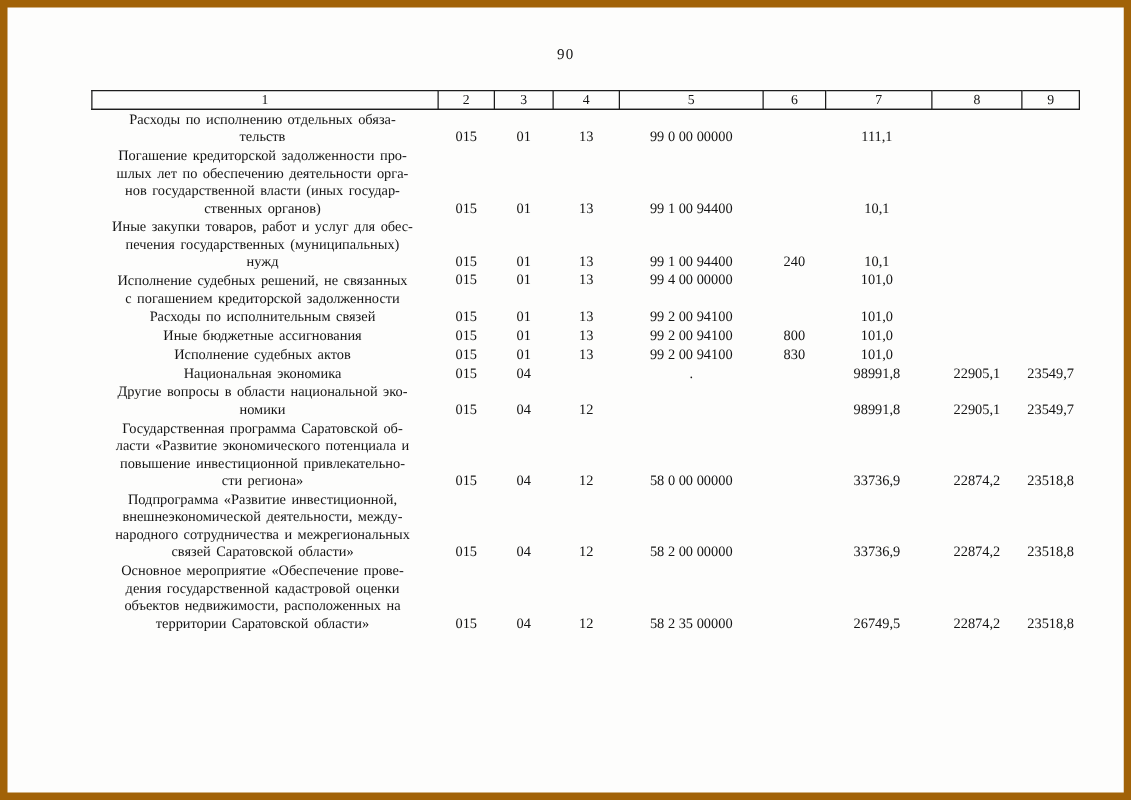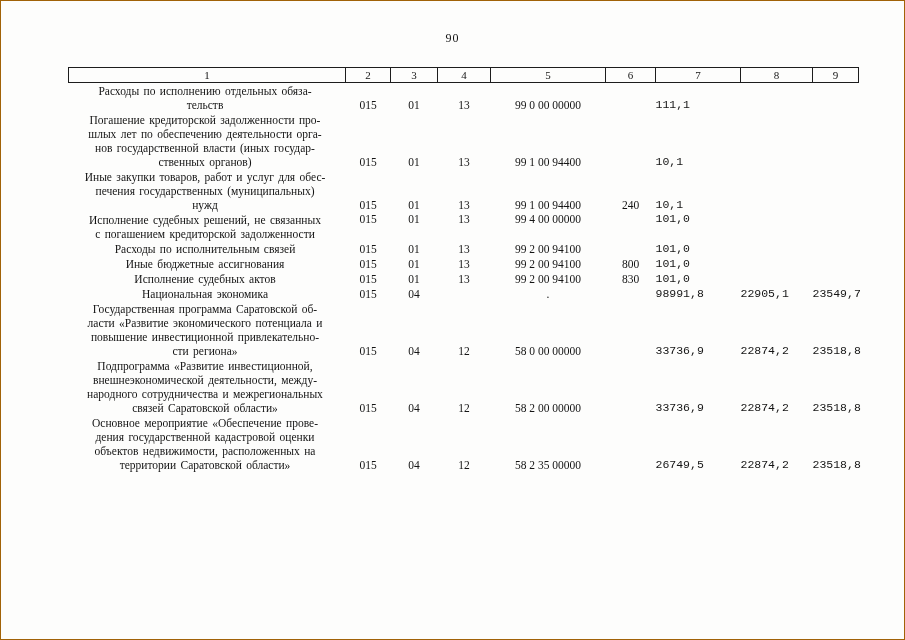--- a/index.html
+++ b/index.html
@@ -5,21 +5,21 @@
   html, body {
     margin: 0;
     padding: 0;
     background: #ffffff;
   }
   .scan-page {
     width: 905px;
     height: 640px;
     box-sizing: border-box;
     background: #fdfdfc;
-    border: 1px solid #a16207;
+    border: 6px solid #a16207;
     font-family: "Liberation Serif", serif;
     color: #141414;
     overflow: hidden;
   }
   .page-number {
     text-align: center;
     padding-top: 30px;
     font-size: 12px;
     letter-spacing: 1px;
   }
@@ -45,21 +45,21 @@
   }
   tbody tr.vbottom td { vertical-align: bottom; }
   tbody tr.vtop td { vertical-align: top; }
   td.name-cell {
     text-align: center;
     padding-right: 4px;
     padding-top: 1px;
     word-spacing: 1.5px;
   }
   td.c2, td.c3, td.c4, td.c5, td.c6 { text-align: center; }
-  td.c7, td.c8, td.c9 { text-align: left; font-family: Liberation Mono, monospace; }
+  td.c7, td.c8, td.c9 { text-align: center; }
   td.c7 { padding-right: 3px; }
   td.c8 { padding-right: 0px; }
 </style>
 </head>
 <body>
 
 <div class="scan-page">
   <div class="page-number">90</div>
   <table class="budget-table">
     <colgroup>
@@ -169,20 +169,31 @@
           <td class="c2">015</td>
           <td class="c3">04</td>
           <td class="c4"></td>
           <td class="c5">.</td>
           <td class="c6"></td>
           <td class="c7">98991,8</td>
           <td class="c8">22905,1</td>
           <td class="c9">23549,7</td>
         </tr>
         <tr class="vbottom">
+          <td class="name-cell">Другие вопросы в области национальной эко-<br>номики</td>
+          <td class="c2">015</td>
+          <td class="c3">04</td>
+          <td class="c4">12</td>
+          <td class="c5"></td>
+          <td class="c6"></td>
+          <td class="c7">98991,8</td>
+          <td class="c8">22905,1</td>
+          <td class="c9">23549,7</td>
+        </tr>
+        <tr class="vbottom">
           <td class="name-cell">Государственная программа Саратовской об-<br>ласти «Развитие экономического потенциала и<br>повышение инвестиционной привлекательно-<br>сти региона»</td>
           <td class="c2">015</td>
           <td class="c3">04</td>
           <td class="c4">12</td>
           <td class="c5">58 0 00 00000</td>
           <td class="c6"></td>
           <td class="c7">33736,9</td>
           <td class="c8">22874,2</td>
           <td class="c9">23518,8</td>
         </tr>

